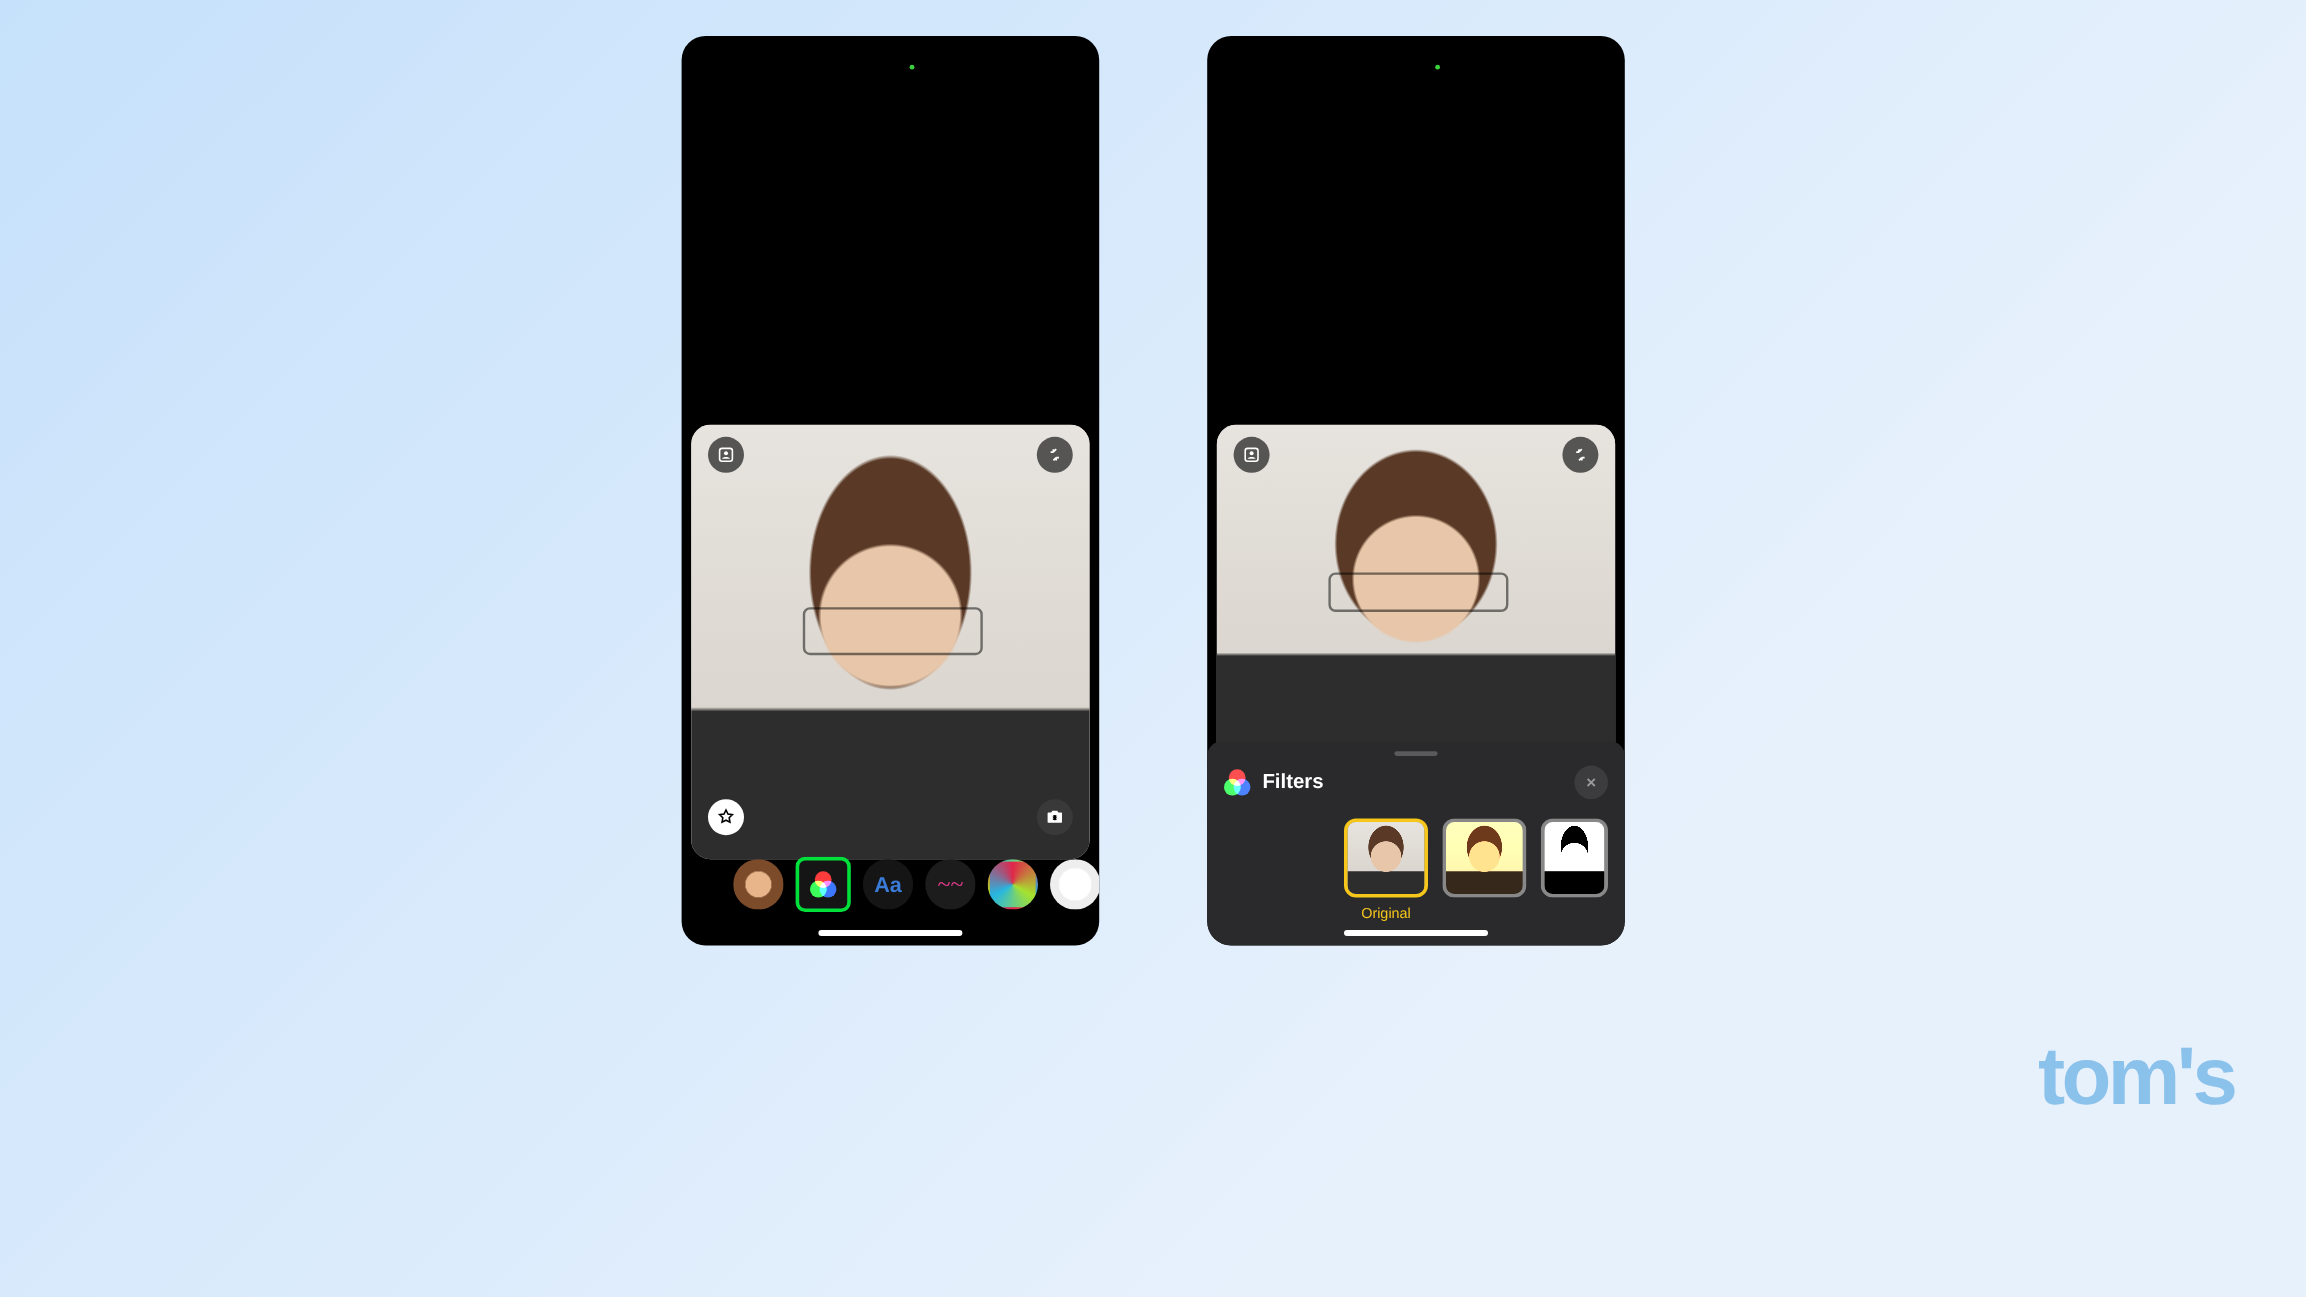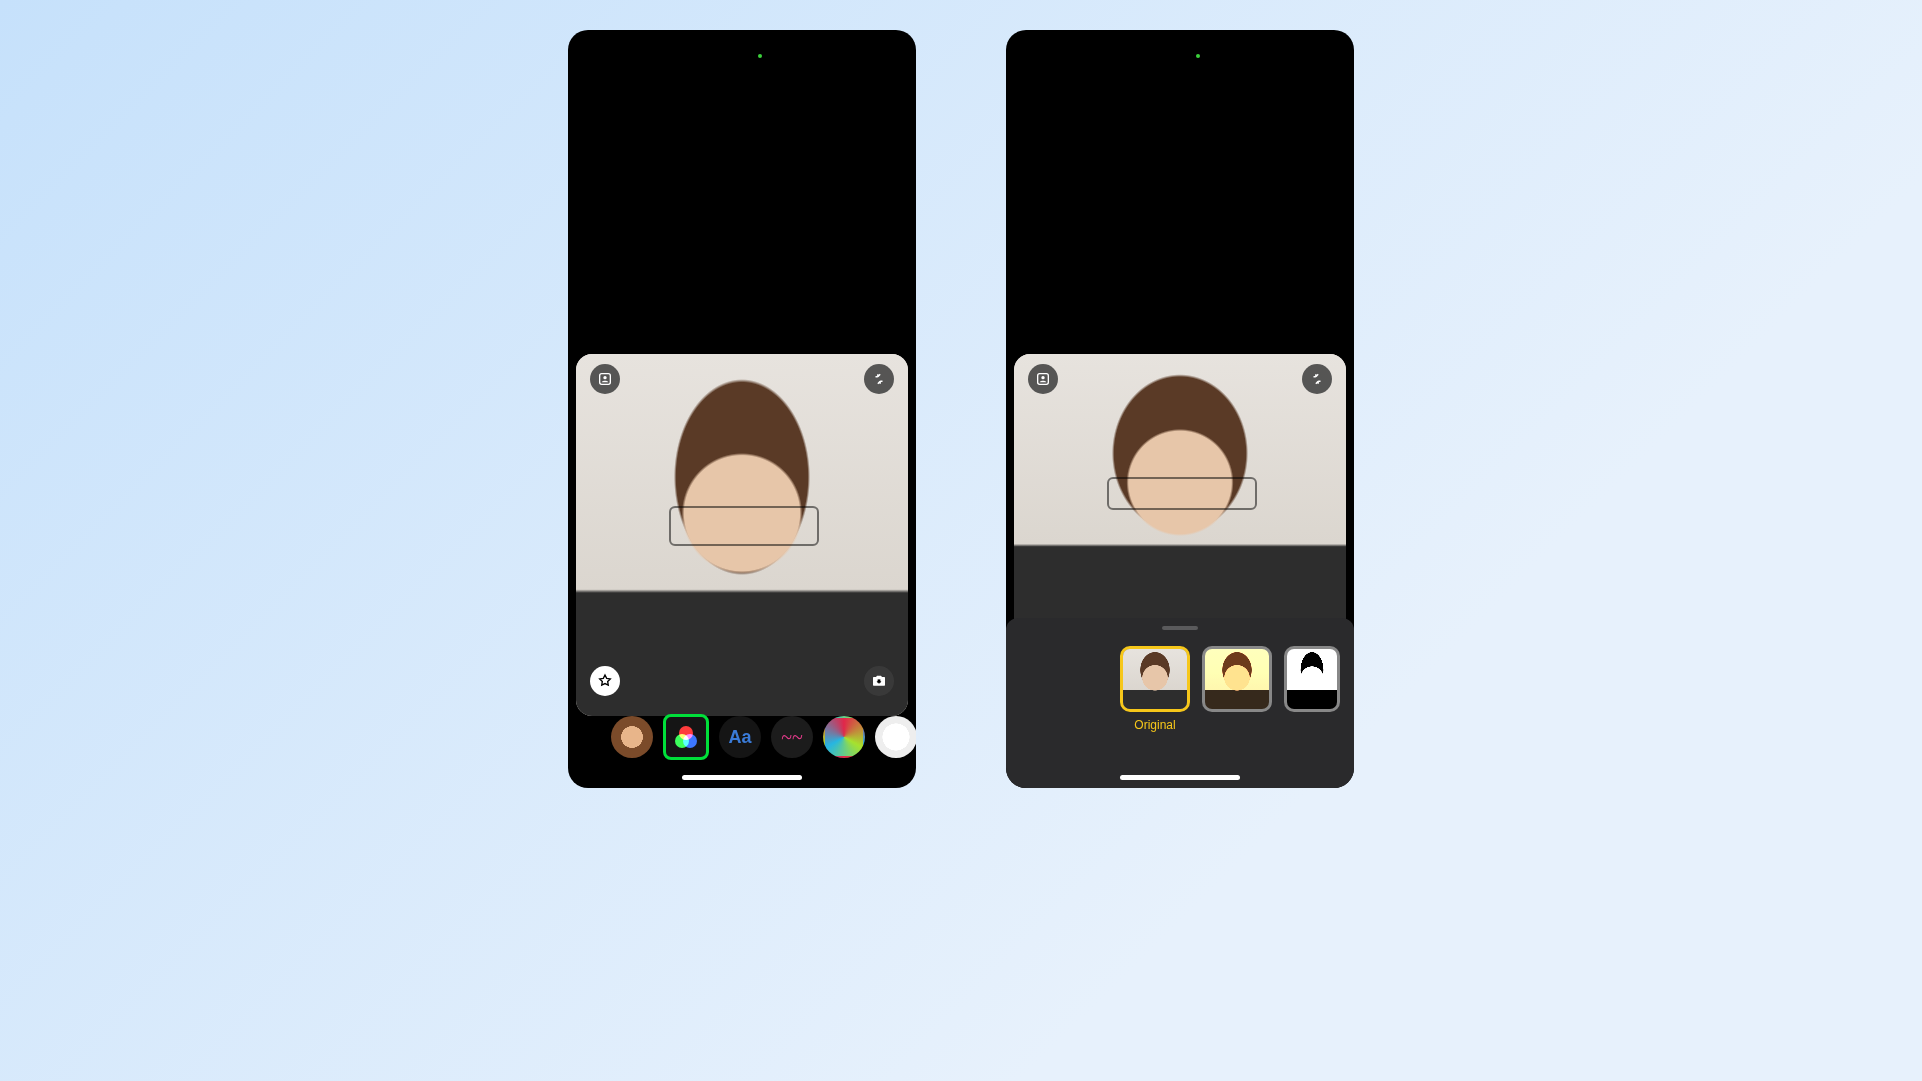--- a/index.html
+++ b/index.html
@@ -281,20 +281,33 @@
         </svg>
     </div>
     <div class="circ-btn circ-dark btn-compress">
       <svg viewBox="0 0 24 24" width="14" height="14" fill="none" stroke="#fff" stroke-width="2.5">
           <path d="M14 4l-4 4M10 8V4m0 4H6M10 20l4-4m0 0v4m0-4h4"></path>
         </svg>
     </div>
 
     <div class="filters-panel">
       <div class="grabber"></div>
+      <div class="panel-header">
+        <span class="rgb-icon">
+            <span class="r"></span>
+            <span class="g"></span>
+            <span class="b"></span>
+          </span>
+        <span class="panel-title">Filters</span>
+        <div class="close-btn">
+          <svg viewBox="0 0 24 24" fill="none" stroke="#9a9a9c" stroke-width="3">
+              <path d="M6 6l12 12M18 6L6 18"></path>
+            </svg>
+        </div>
+      </div>
       <div class="filter-strip">
         <div class="filter-card">
           <div class="filter-thumb selected">
               <div class="mini"></div>
             </div>
           <span class="filter-label">Original</span>
         </div>
         <div class="filter-card">
           <div class="filter-thumb warm">
               <div class="mini"></div>
@@ -308,13 +321,14 @@
           <span class="filter-label"></span>
         </div>
       </div>
     </div>
 
     <div class="home-indicator"></div>
   </div>
 </div>
 
 <div class="logo">
+  <div class="line1">tom's</div>
 </div>
 
 </body></html>

